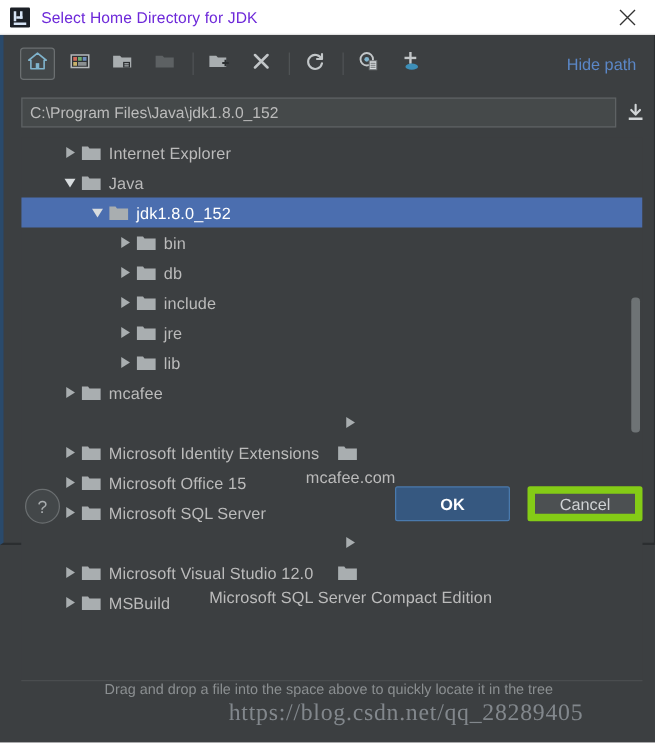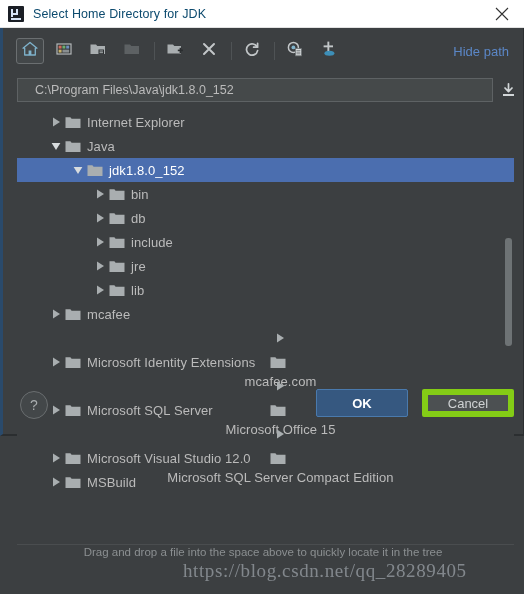--- a/index.html
+++ b/index.html
@@ -63,21 +63,21 @@
     background: #d6e3f5;
   }
   .title-icon .ij-bar {
     position: absolute;
     left: 3px; bottom: 2px;
     width: 10px; height: 2px;
     background: #d6e3f5;
   }
   .title-text {
     font-size: 12.5px;
-    color: #0c4a6e;
+    color: #6d28d9;
     letter-spacing: 0.1px;
     white-space: nowrap;
   }
   .title-close {
     position: absolute;
     right: 0; top: 0;
     width: 44px; height: 28px;
     display: flex;
     align-items: center;
     justify-content: center;
@@ -154,21 +154,21 @@
     padding-left: 14px;
   }
   .path-field {
     flex: 1 1 auto;
     height: 24px;
     background: #45494a;
     border: 1px solid #5e6264;
     box-sizing: border-box;
     display: flex;
     align-items: center;
-    padding-left: 17px;
+    padding-left: 6px;
     color: #bbbbbb;
     font-size: 12.5px;
     overflow: hidden;
     white-space: nowrap;
   }
   .path-dl {
     width: 30px;
     height: 24px;
     display: flex;
     align-items: center;
@@ -594,21 +594,21 @@
                   <path d="M1 0.6 L8 5 L1 9.4 Z" fill="#a9aeb0"></path>
                 </svg>
               </div>
               <div class="tfolder">
                 <svg width="16" height="13" viewBox="0 0 16 13">
                   <path d="M0.5 1.2 L5.4 1.2 L6.6 2.8 L15.5 2.8 L15.5 12 L0.5 12 Z" fill="#a9aeb0"></path>
                 </svg>
               </div>
               <div class="tlabel">Microsoft Identity Extensions</div>
             </div>
-            <div class="trow" style="padding-left: 30px; flex-direction: column;">
+            <div class="trow" style="padding-left: 30px;">
               <div class="tw">
                 <svg width="9" height="10" viewBox="0 0 9 10">
                   <path d="M1 0.6 L8 5 L1 9.4 Z" fill="#a9aeb0"></path>
                 </svg>
               </div>
               <div class="tfolder">
                 <svg width="16" height="13" viewBox="0 0 16 13">
                   <path d="M0.5 1.2 L5.4 1.2 L6.6 2.8 L15.5 2.8 L15.5 12 L0.5 12 Z" fill="#a9aeb0"></path>
                 </svg>
               </div>

